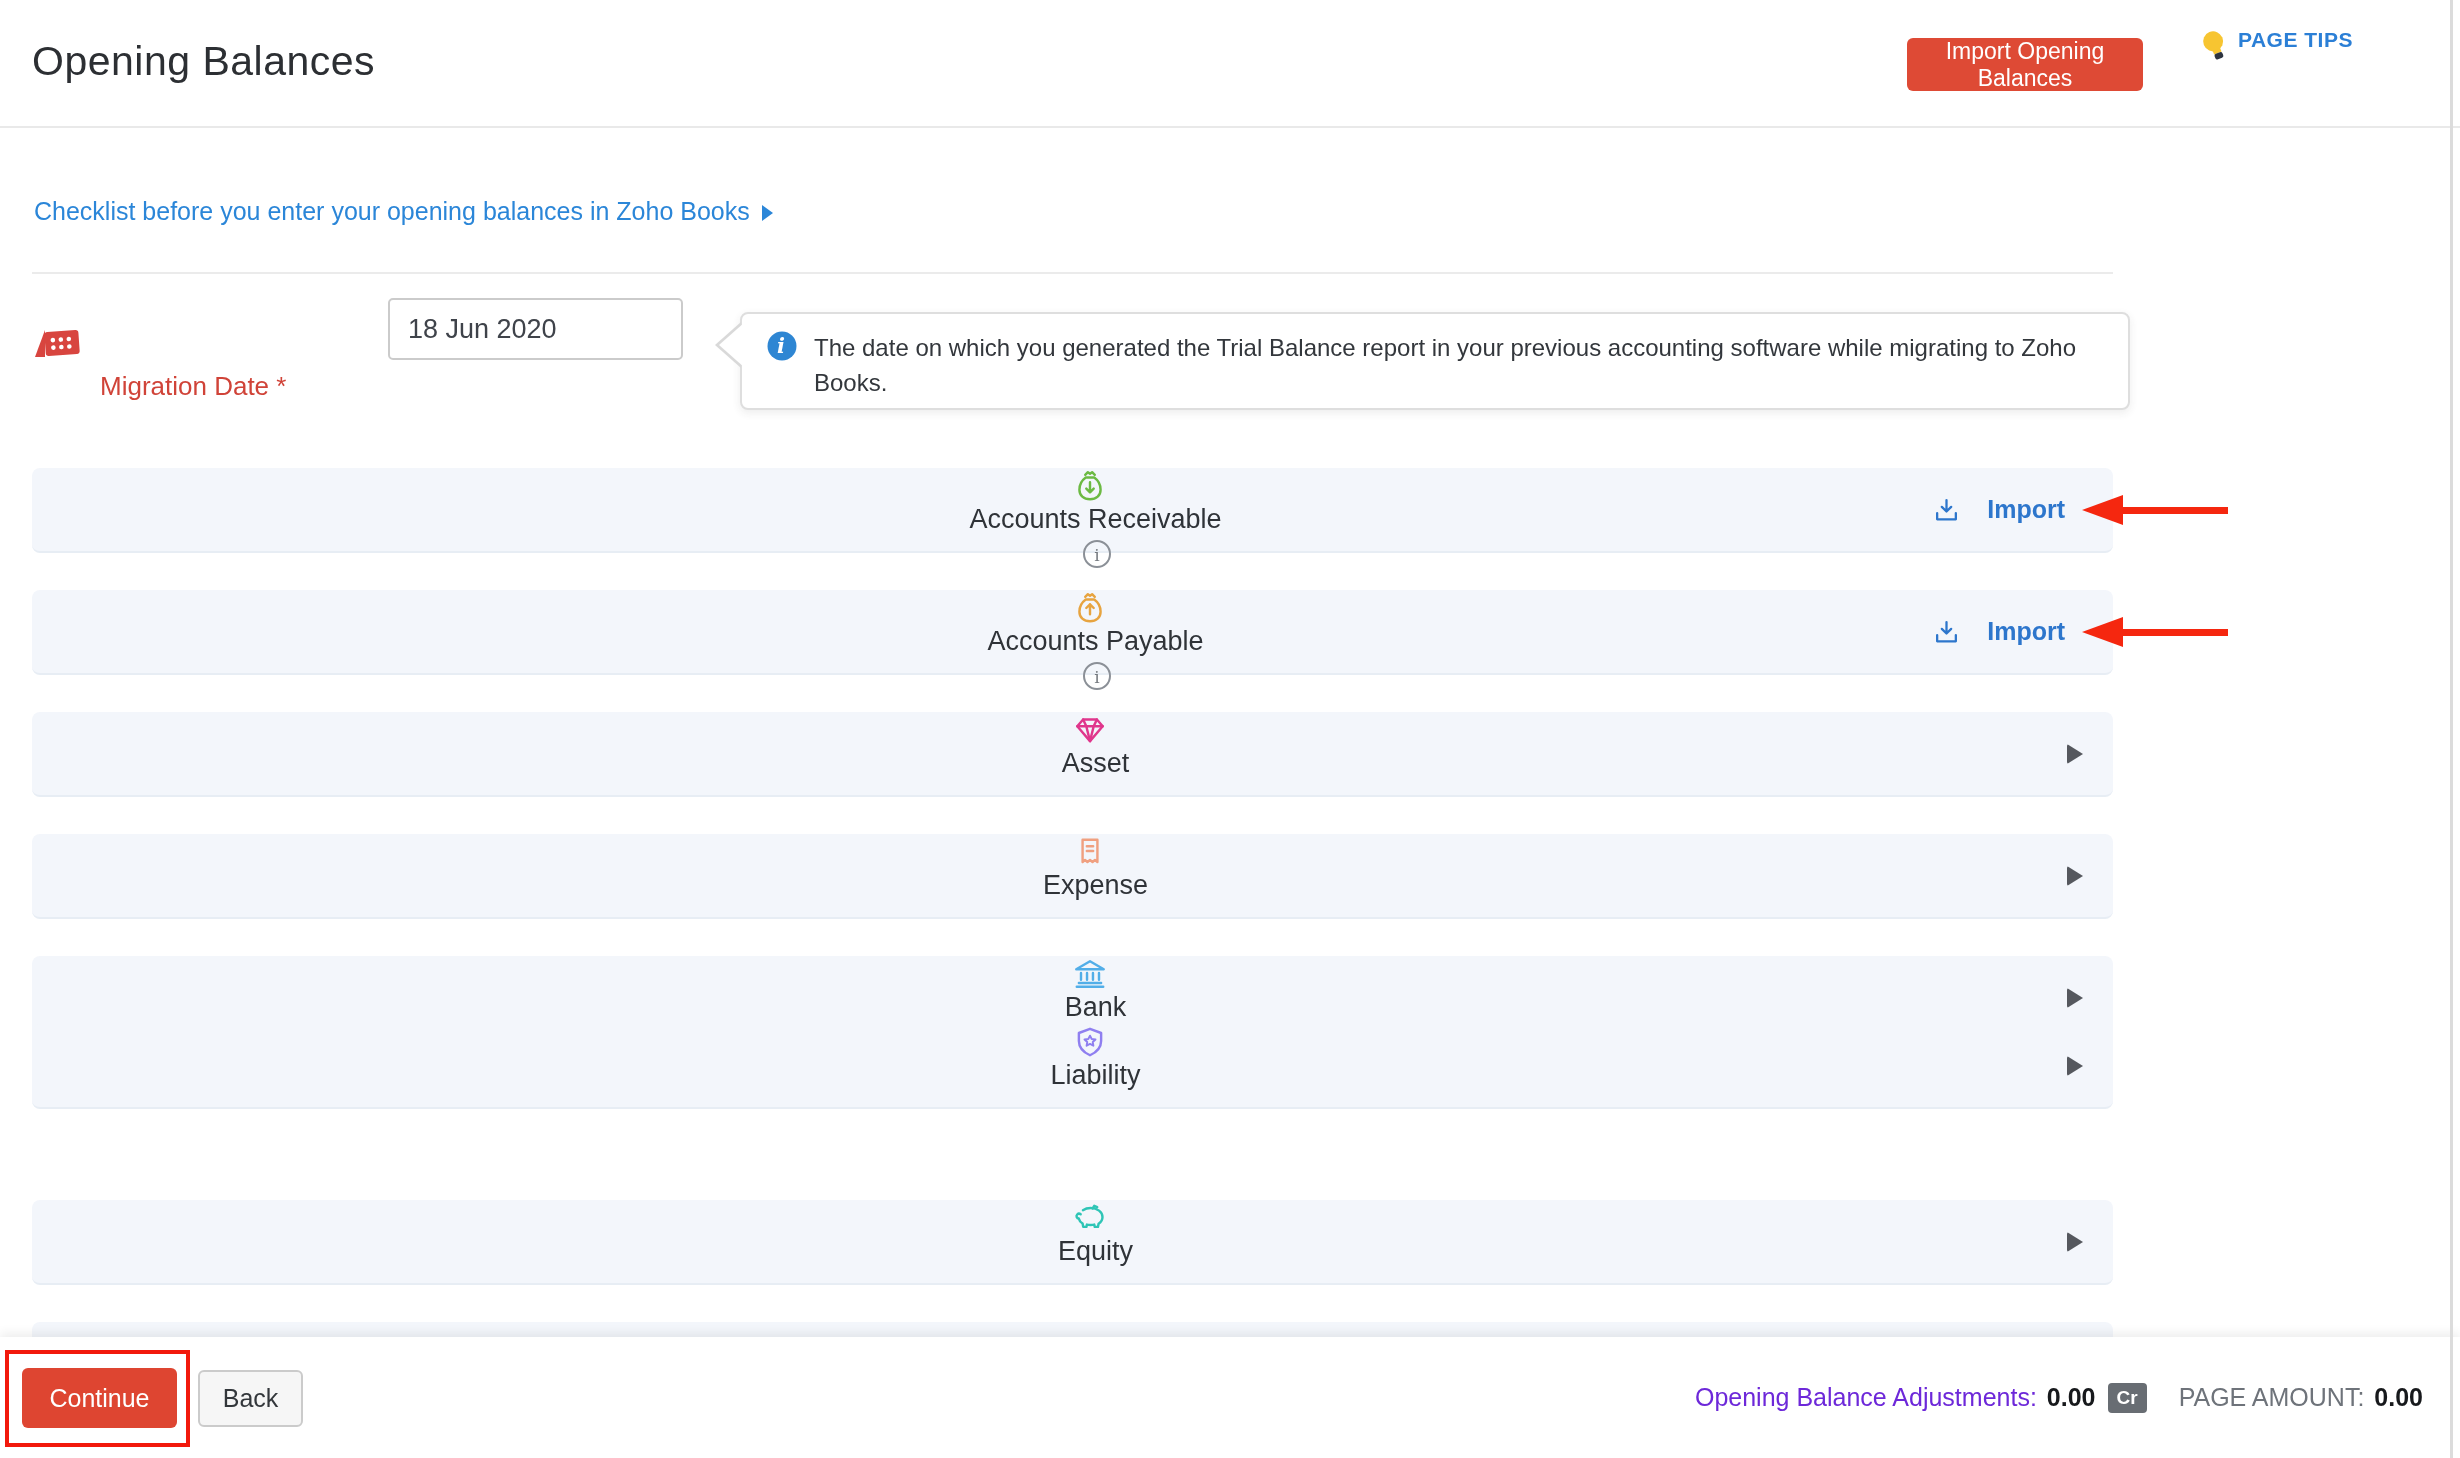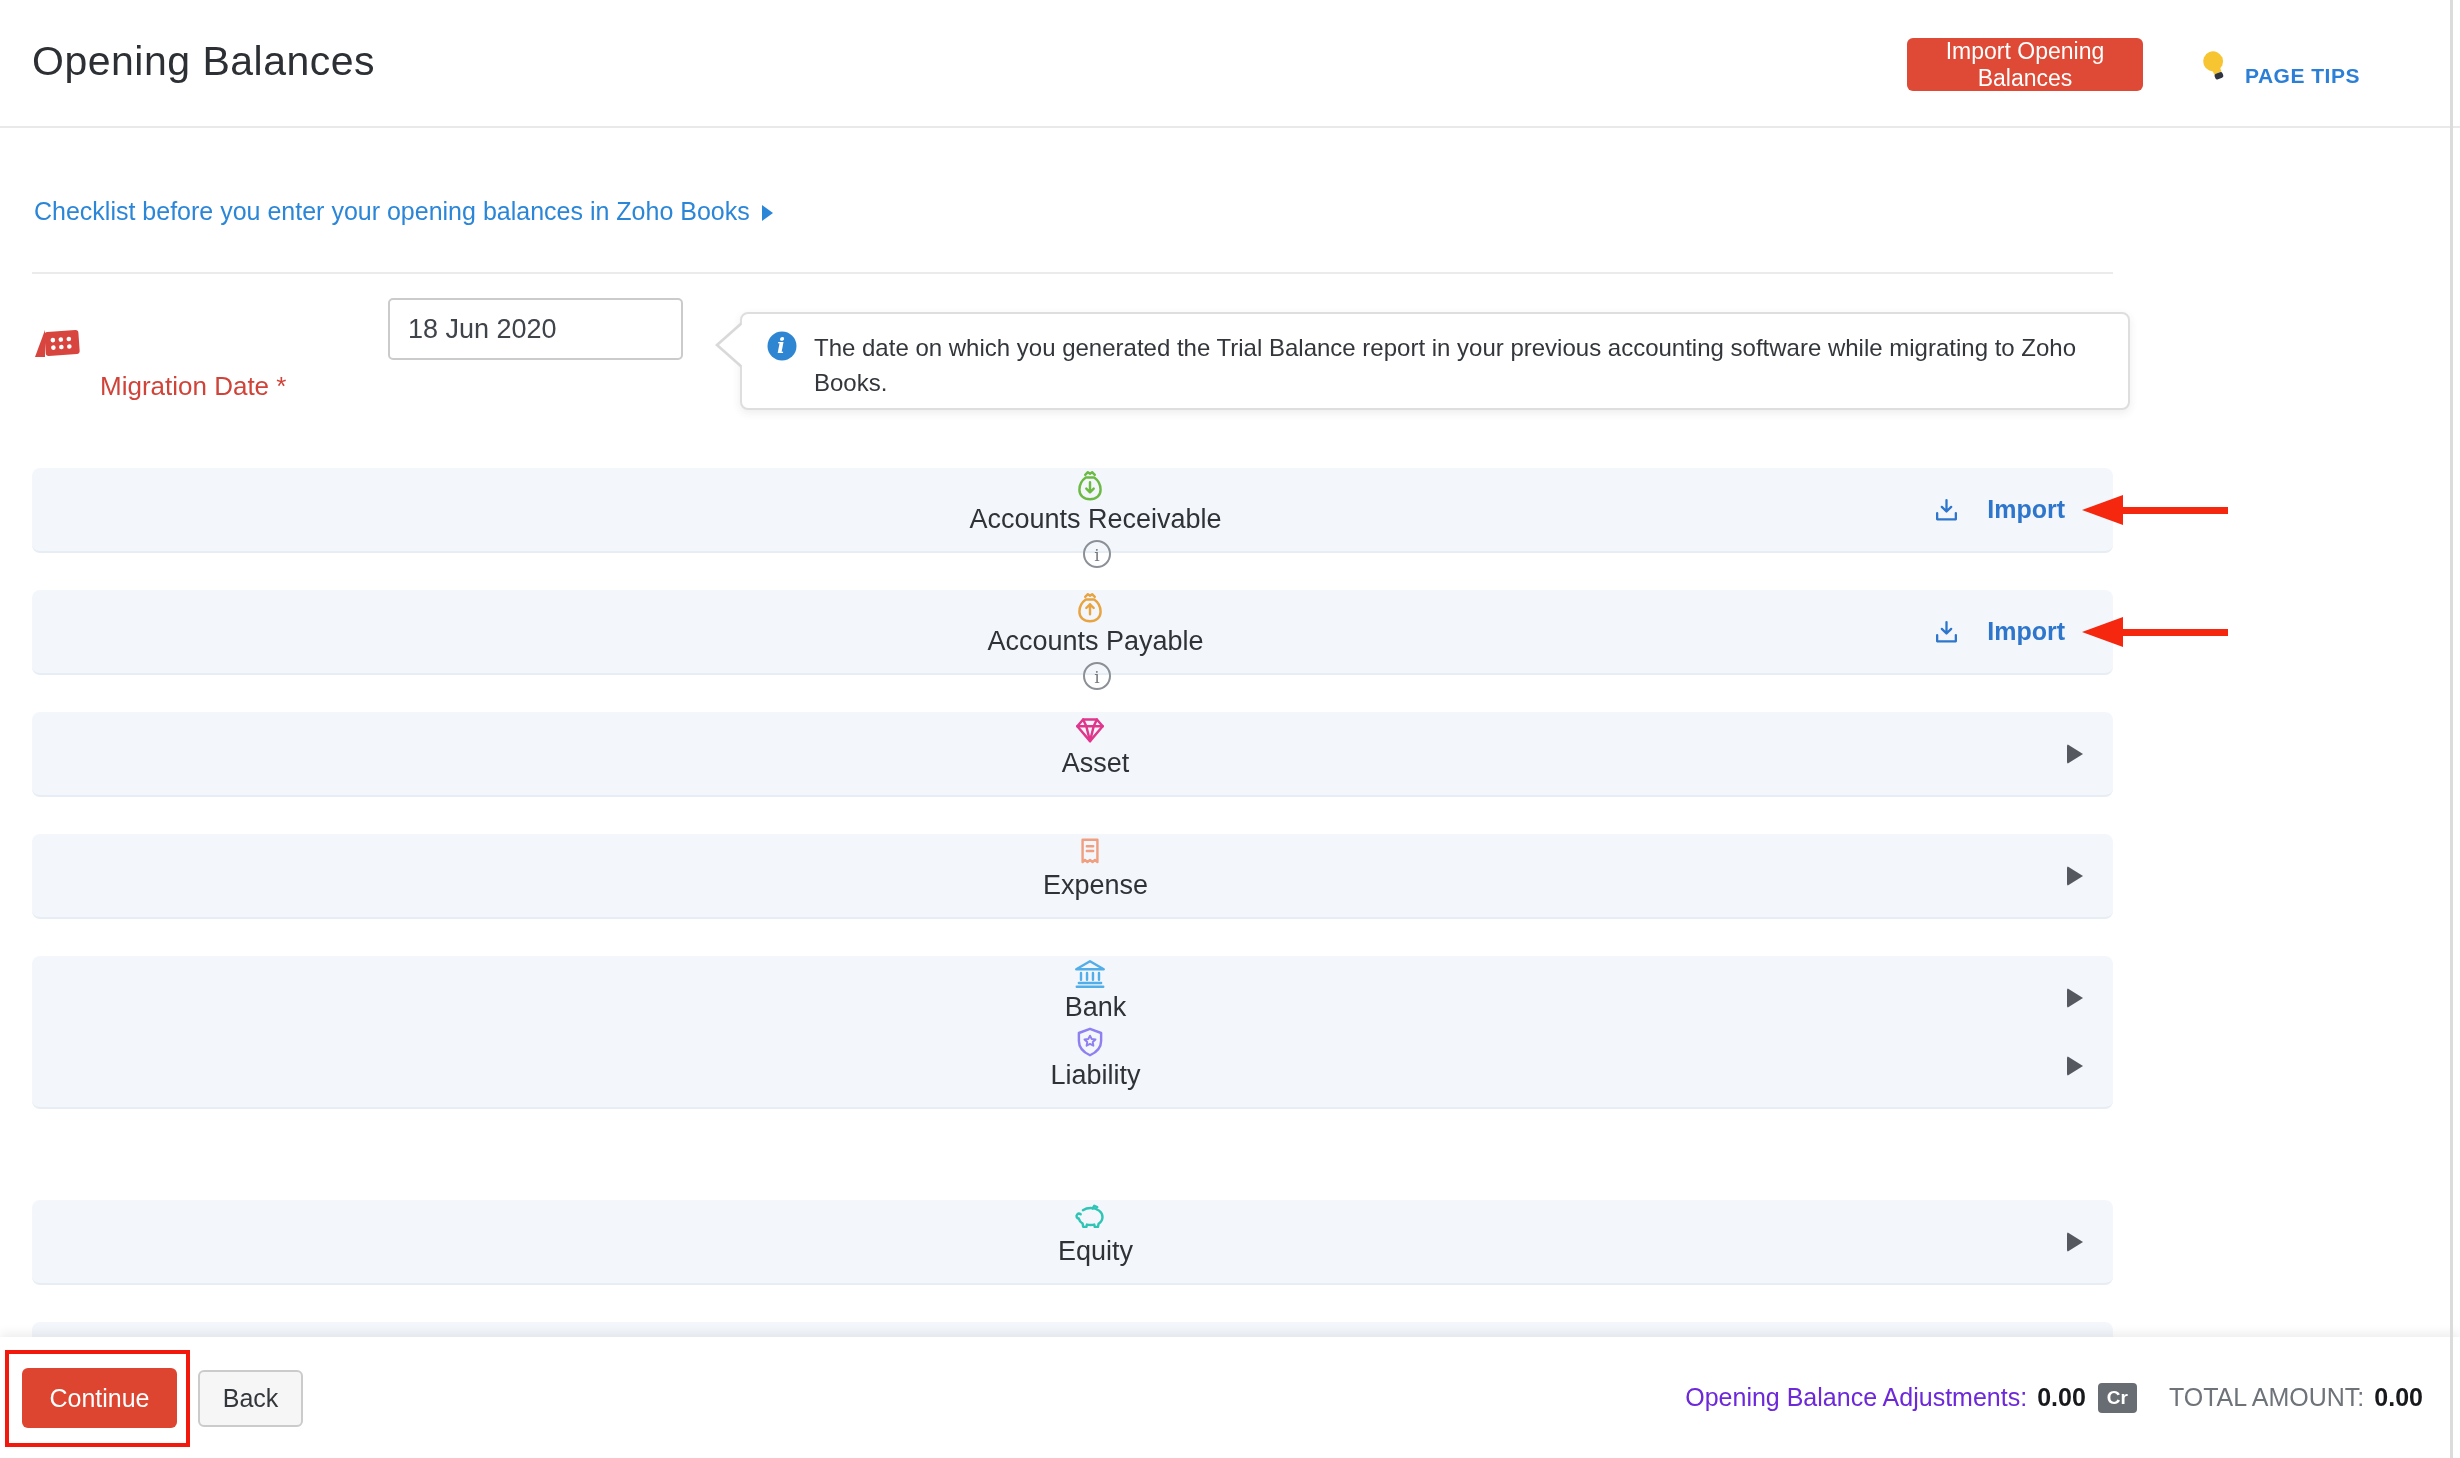--- a/index.html
+++ b/index.html
@@ -4,21 +4,21 @@
 <style>
   * { margin:0; padding:0; box-sizing:border-box; }
   html,body { background:#fff; }
   body { font-family:"Liberation Sans", sans-serif; }
   .screen { position:relative; width:2460px; height:1458px; background:#fff; overflow:hidden; }
 
   
   .page-title { position:absolute; left:32px; top:38px; font-size:41px; font-weight:400; color:#2c2f33; letter-spacing:.5px; }
   .header-divider { position:absolute; left:0; top:126px; width:2460px; height:2px; background:#e9e9e9; }
   .import-ob-btn { position:absolute; left:1907px; top:38px; width:236px; height:53px; background:#de4a35; border:none; border-radius:6px; color:#fff; font-size:23px; font-weight:500; font-family:"Liberation Sans",sans-serif; display:flex; align-items:center; justify-content:center; cursor:pointer; }
-  .page-tips { position:absolute; left:2200px; top:48px; display:flex; align-items:flex-end; gap:15px; cursor:pointer; }
+  .page-tips { position:absolute; left:2200px; top:28px; display:flex; align-items:flex-start; gap:8px; cursor:pointer; }
   .page-tips-label { color:#2b7fd6; font-size:21px; font-weight:700; letter-spacing:.5px; }
 
   
   .checklist-link { position:absolute; left:34px; top:197px; font-size:25px; font-weight:500; color:#2b86d8; display:flex; align-items:center; cursor:pointer; }
   .checklist-tri { display:inline-block; width:0; height:0; border-top:8px solid transparent; border-bottom:8px solid transparent; border-left:11px solid #2b86d8; margin-left:12px; margin-top:2px; }
   .checklist-divider { position:absolute; left:32px; top:272px; width:2081px; height:2px; background:#ebebeb; }
 
   
   .migration-icon { position:absolute; left:32px; top:318px; }
   .migration-label { position:absolute; left:100px; top:333px; font-size:26px; font-weight:500; color:#d04338;margin-top:38px; }
@@ -230,20 +230,20 @@
 
   <div class="row-partial"></div>
 
   <div class="footer">
     <button class="continue-btn">Continue</button>
     <button class="back-btn">Back</button>
     <div class="footer-right">
       <span class="adj-label">Opening Balance Adjustments:</span>
       <span class="adj-value">0.00</span>
       <span class="cr-badge">Cr</span>
-      <span class="total-label">TOTAL AMOUNT:</span>
+      <span class="total-label">PAGE AMOUNT:</span>
       <span class="total-value">0.00</span>
     </div>
   </div>
   <div class="continue-highlight"></div>
 
   <div class="scroll-edge"></div>
 </div>
 
 </body></html>

